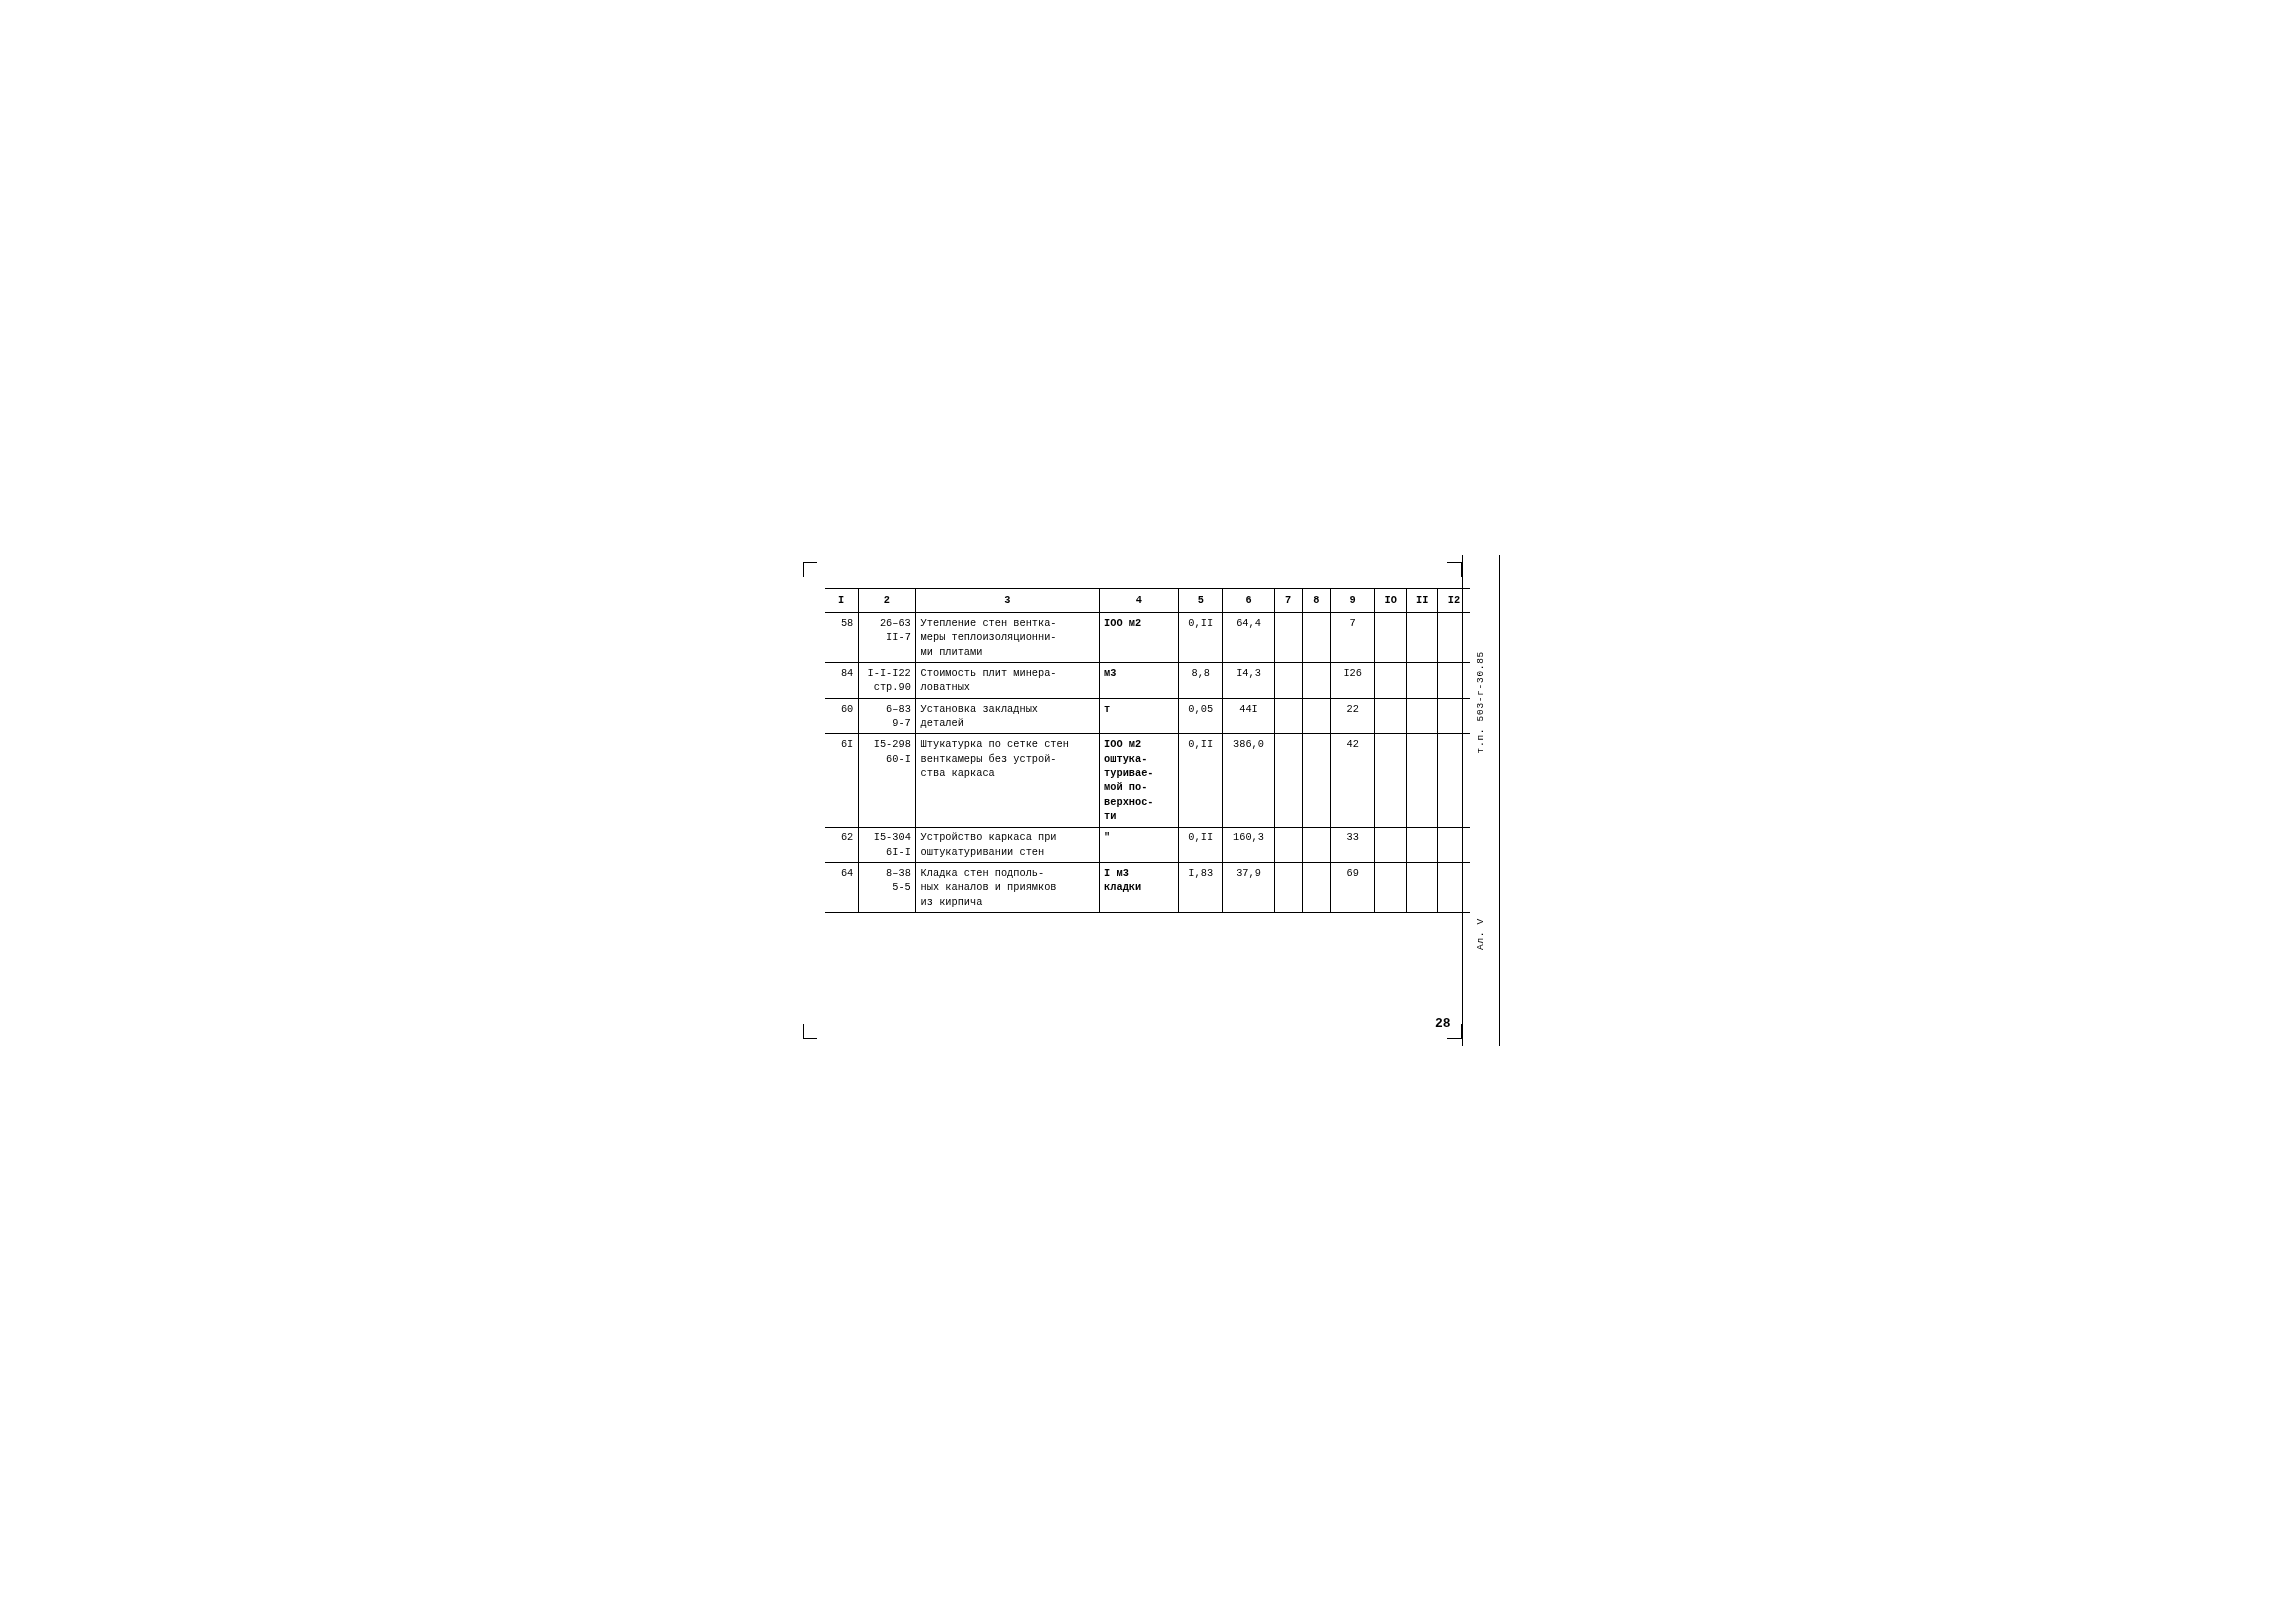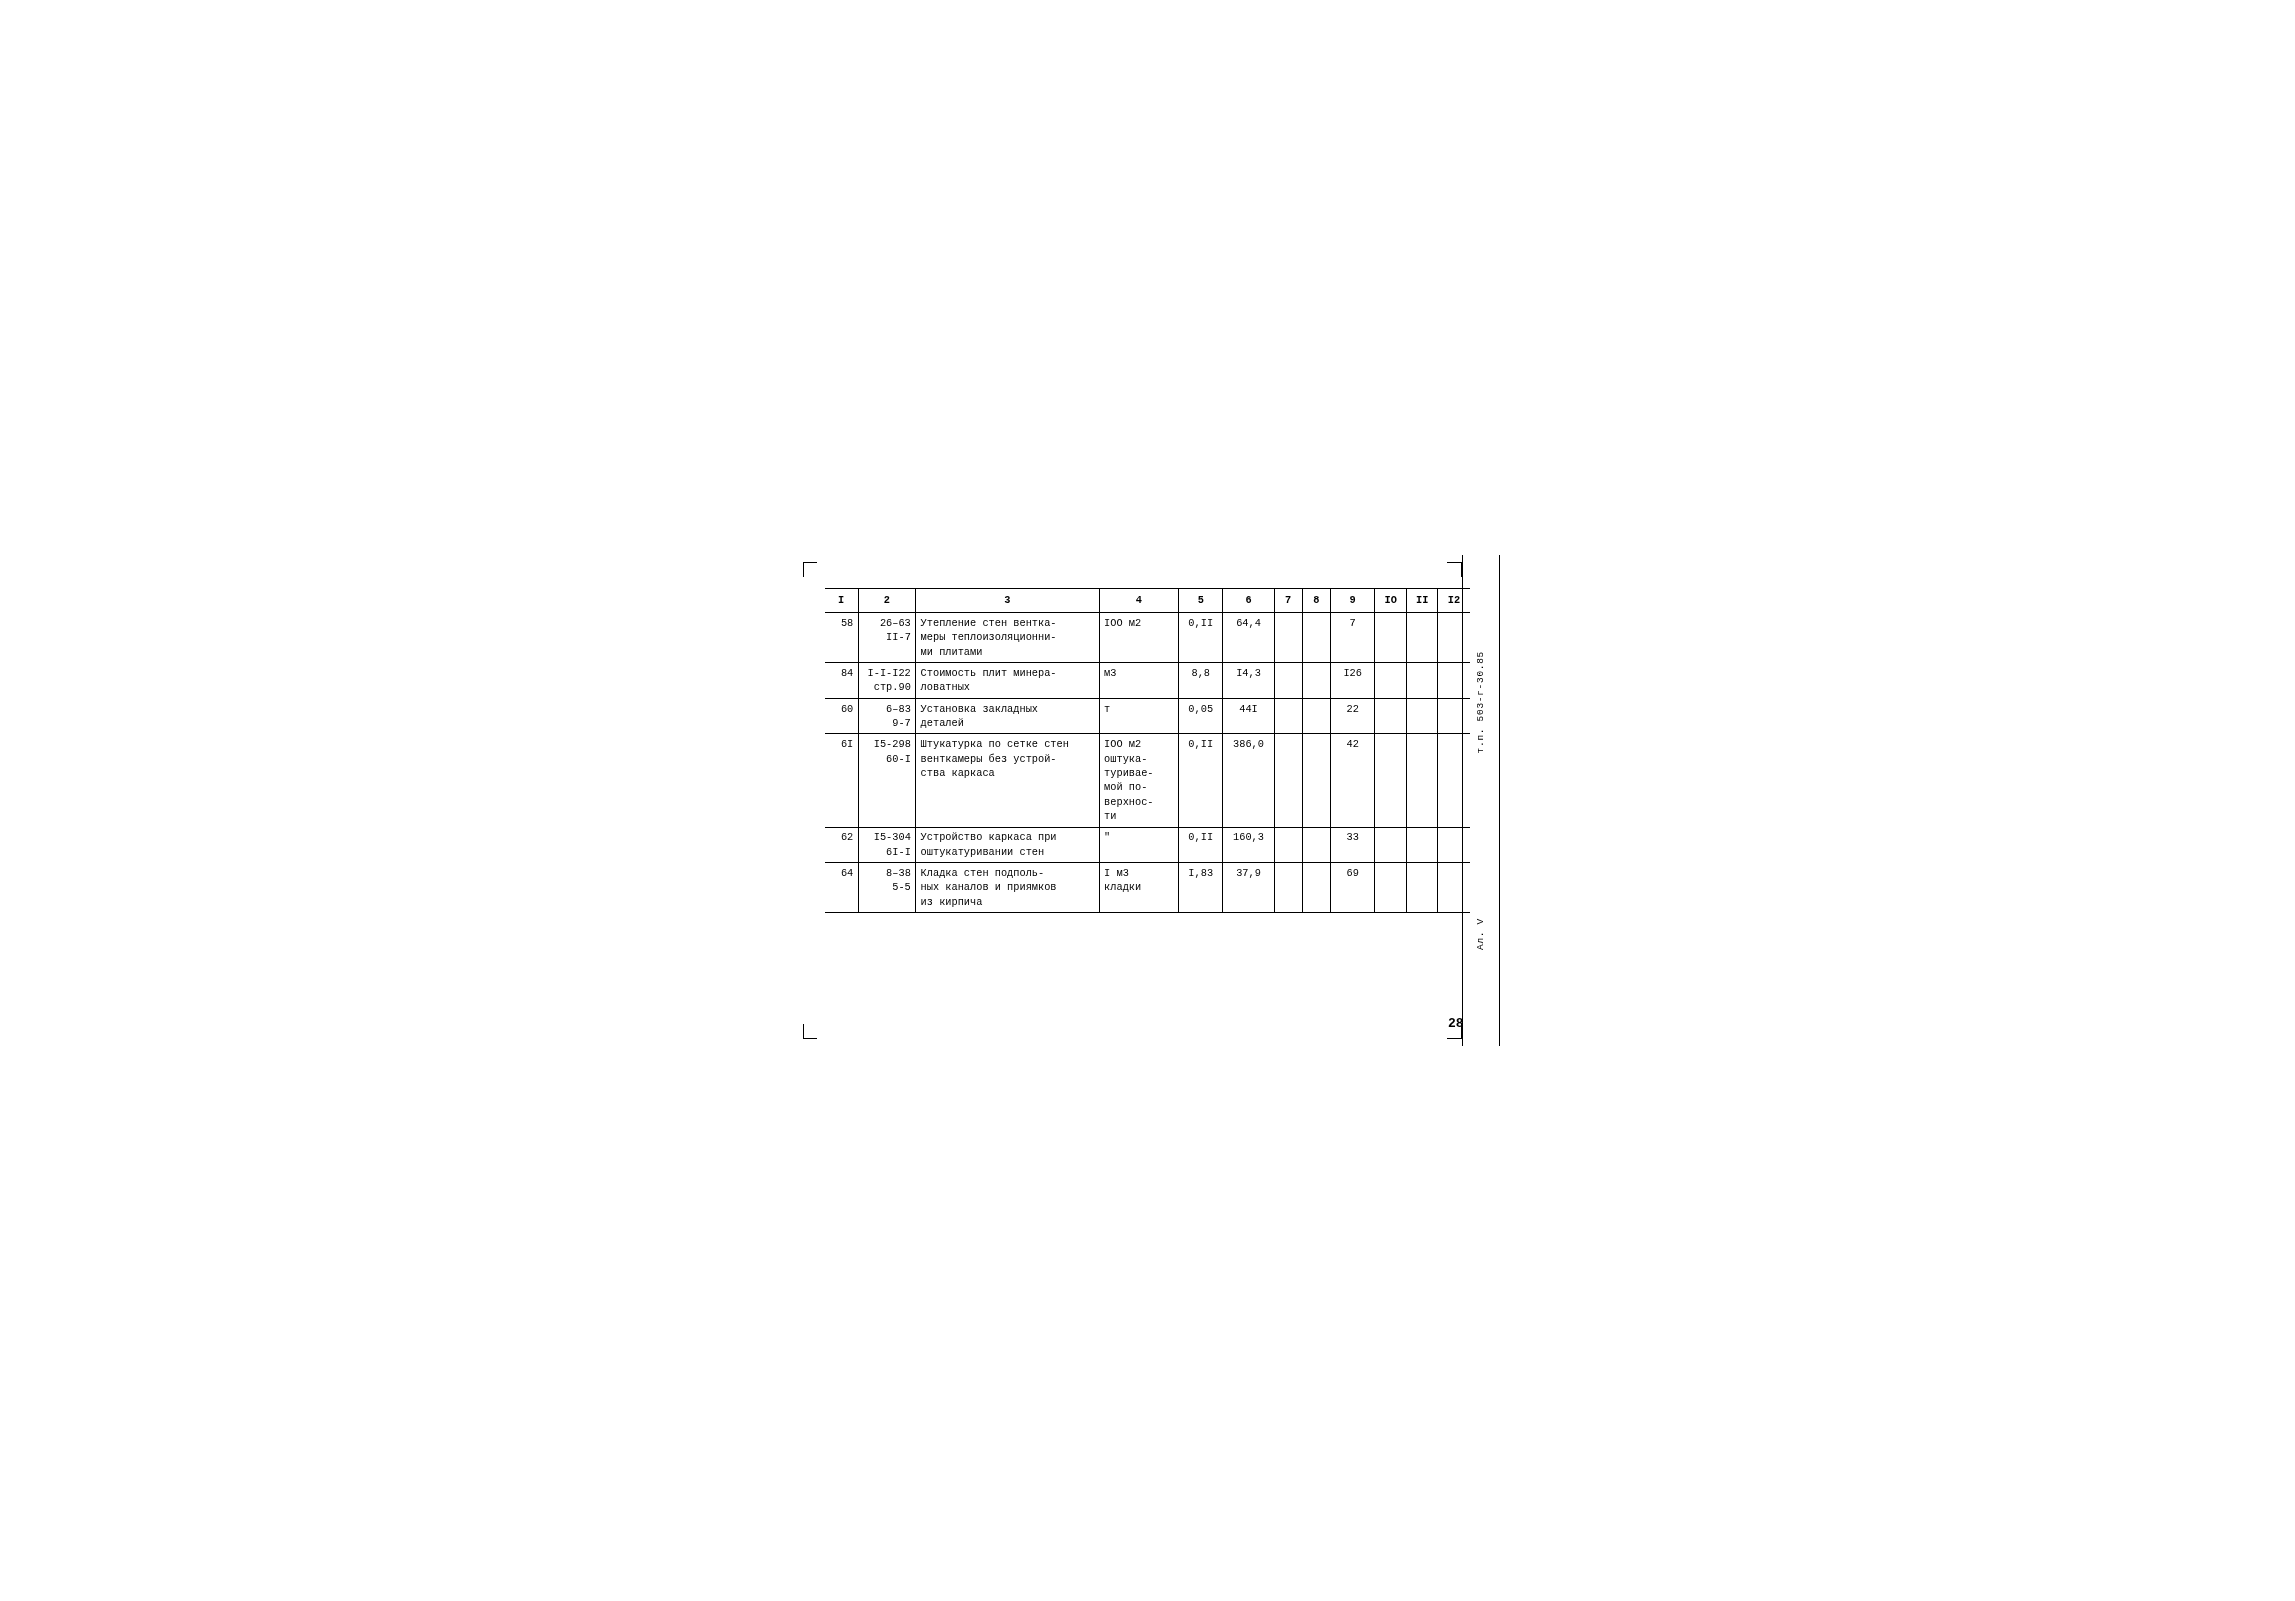--- a/index.html
+++ b/index.html
@@ -120,21 +120,21 @@
       border-bottom: 1.5px solid #000;
       text-align: center;
       font-weight: bold;
       padding: 4.4px 2.9px;
       background: #fff;
     }
 
     .col-1  { width: 31px; text-align: center; }
     .col-2  { width: 53px; text-align: center; }
     .col-3  { width: 169px; }
-    .col-4  { width: 73px; }
+    .col-4  { width: 73px; font-weight: bold; }
     .col-5  { width: 41px; text-align: center; }
     .col-6  { width: 47px; text-align: center; }
     .col-7  { width: 26px; text-align: center; }
     .col-8  { width: 26px; text-align: center; }
     .col-9  { width: 41px; text-align: center; }
     .col-10 { width: 29px; text-align: center; }
     .col-11 { width: 29px; text-align: center; }
     .col-12 { width: 29px; text-align: center; }
 
     .main-table td.num { text-align: right; }
@@ -157,21 +157,21 @@
     }
 
     .main-table th:last-child,
     .main-table td:last-child {
       border-right: none;
     }
 
     .bottom-right-num {
       position: absolute;
       bottom: 14.7px;
-      right: 35px;
+      right: 48px;
       font-size: 13px;
       font-weight: bold;
     }
   </style>
 </head>
 <body>
 
 <div class="page-container">
 
   <div class="corner-tl"></div>

